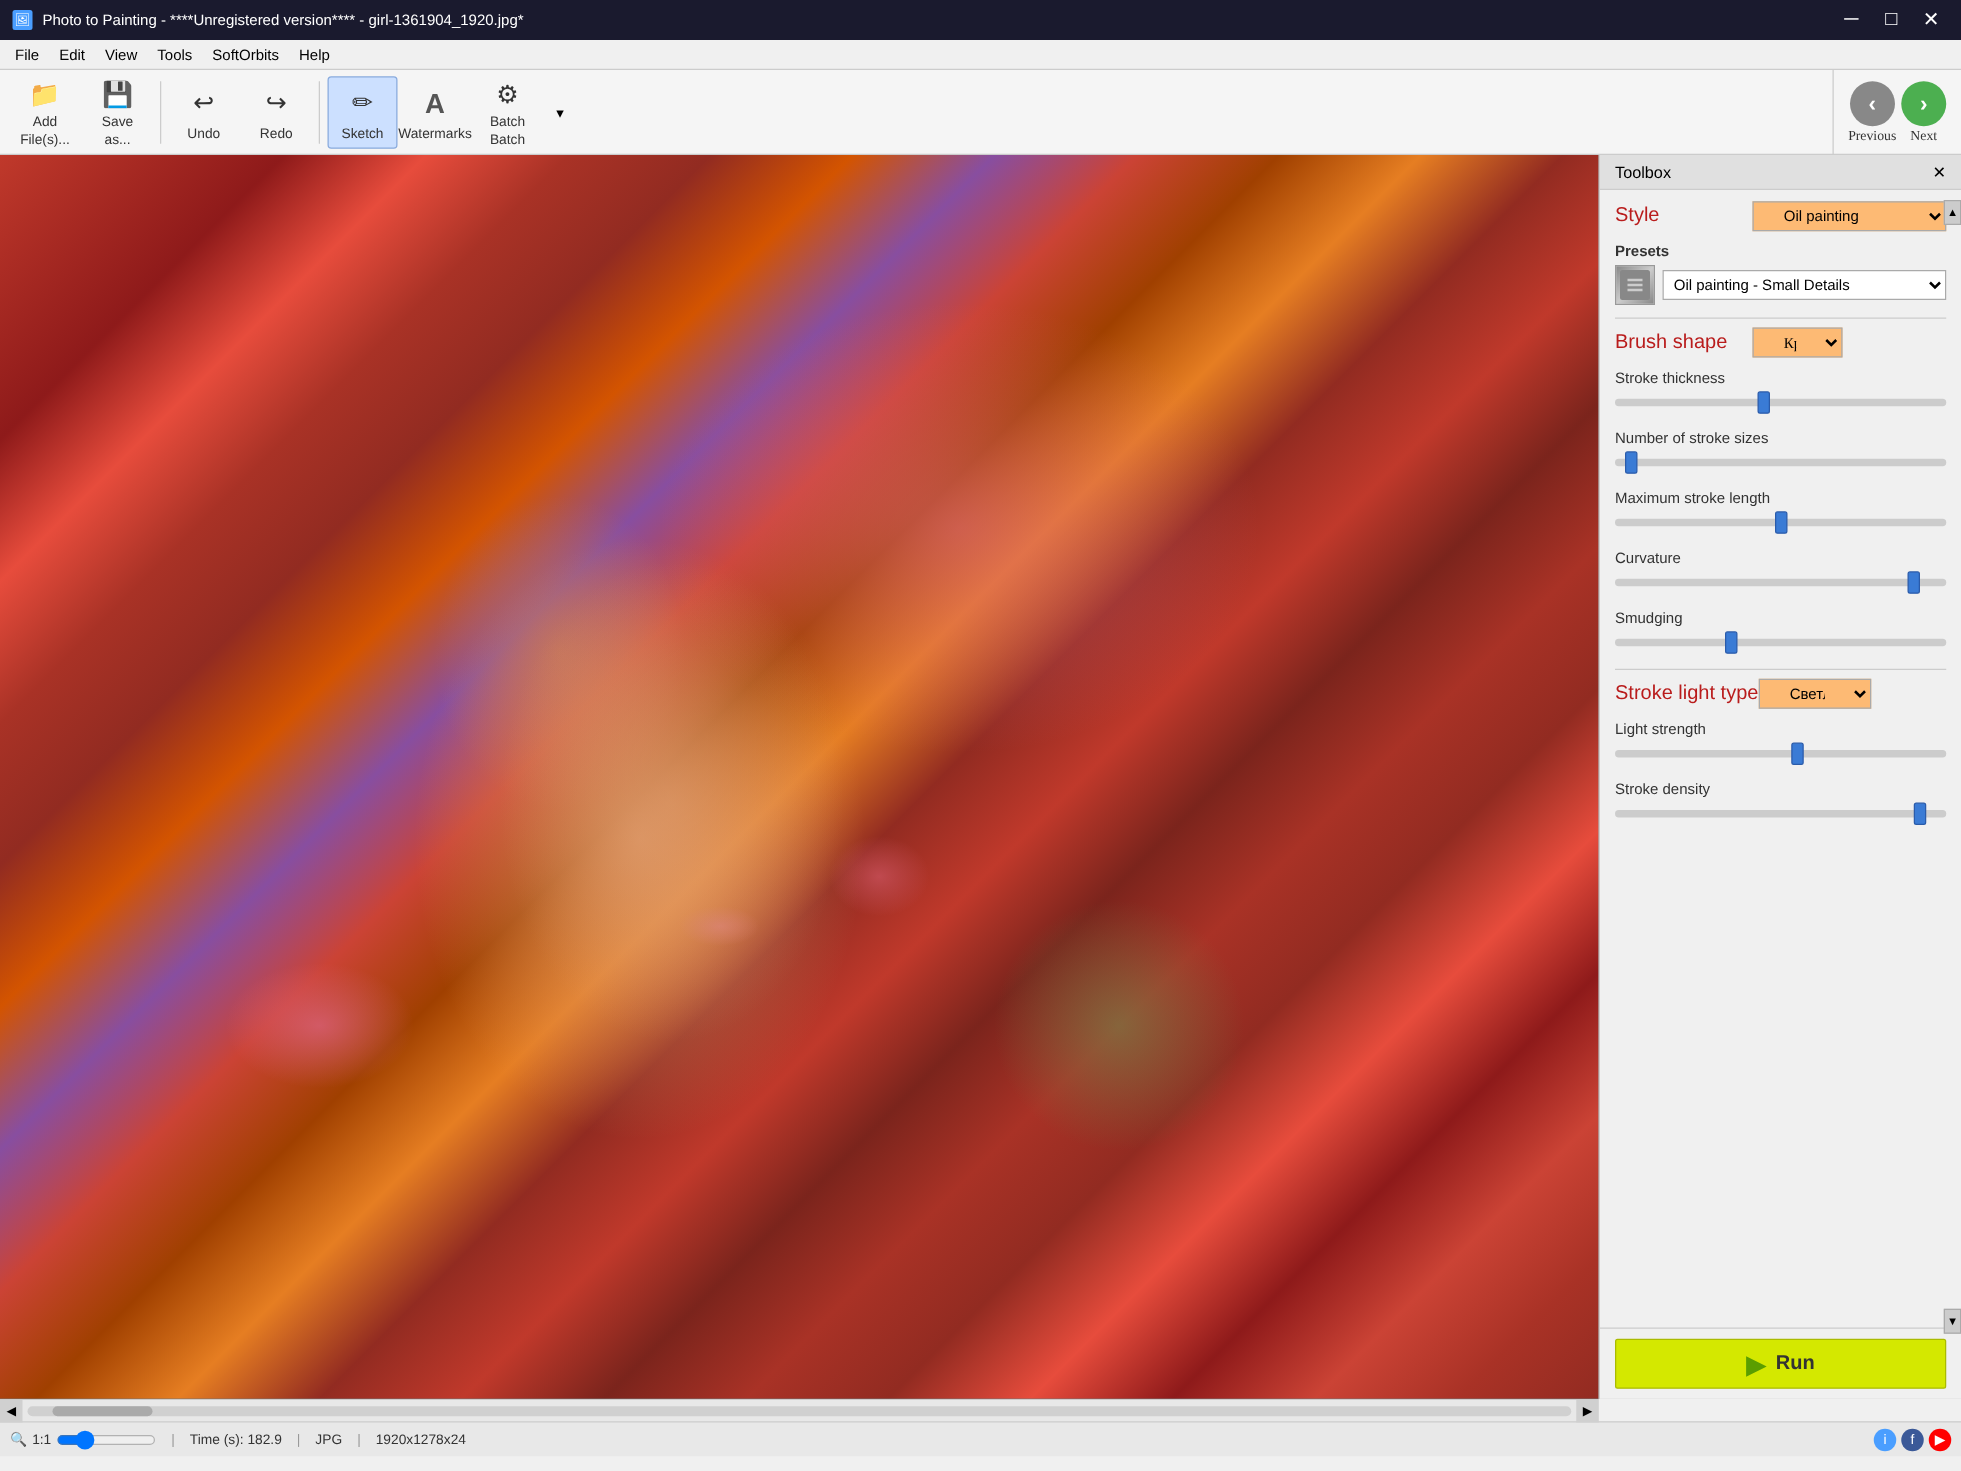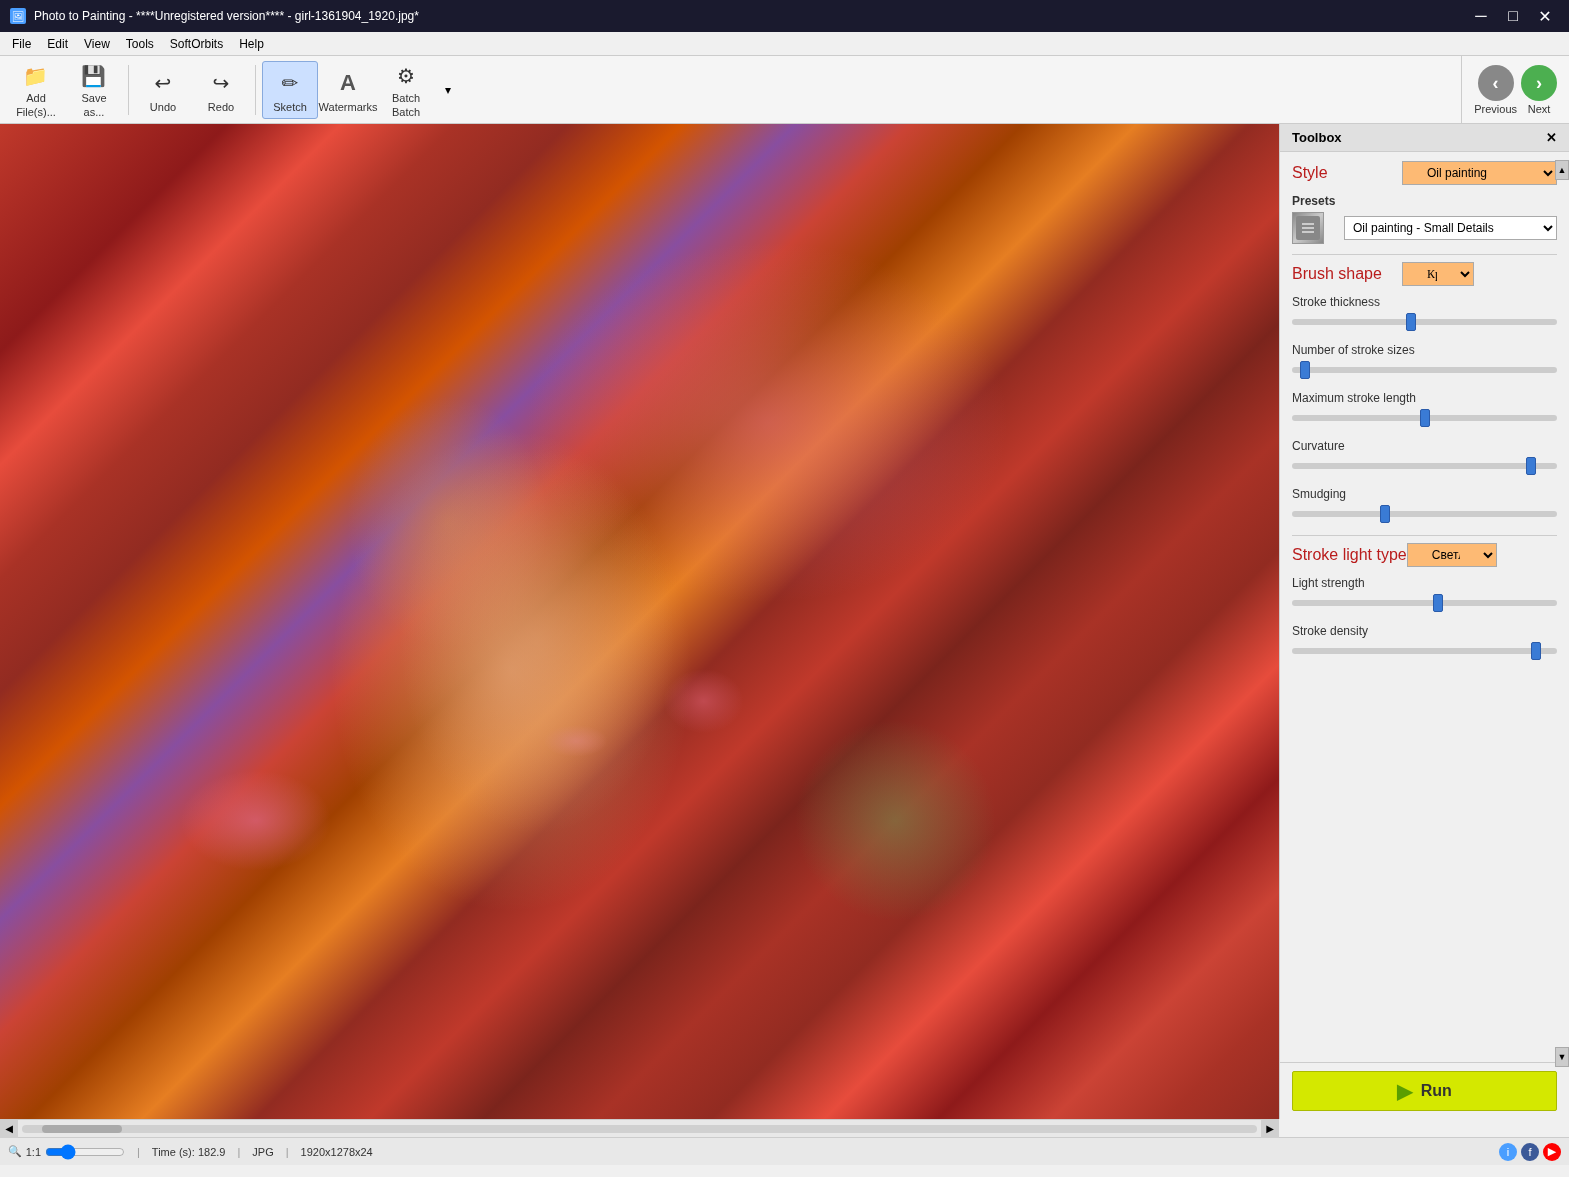--- a/index.html
+++ b/index.html
@@ -85,21 +85,21 @@
       display: flex;
       align-items: center;
       justify-content: center;
       cursor: pointer;
       font-size: 18px;
       color: white;
       font-weight: bold;
     }
     .nav-prev { background: #888; }
     .nav-next { background: #4caf50; }
-    .nav-label { font-size: 11px; color: #333; text-align: left; margin-top: 2px; }
+    .nav-label { font-size: 11px; color: #333; text-align: left; margin-top: 2px; font-family: Liberation Serif, serif; }
     .nav-btn-wrap { display: flex; flex-direction: column; align-items: center; }
 
     
     #main {
       display: flex;
       height: calc(1177px - 32px - 24px - 68px - 30px - 28px);
       background: #555;
     }
 
     
@@ -157,21 +157,21 @@
       flex-direction: column;
       position: relative;
     }
     #toolbox-header {
       background: #e0e0e0;
       padding: 6px 12px;
       display: flex;
       align-items: center;
       justify-content: space-between;
       border-bottom: 1px solid #ccc;
-      font-weight: bold;
+      font-weight: normal;
       font-size: 13px;
     }
     #toolbox-scroll {
       flex: 1;
       overflow-y: auto;
       padding: 8px 12px;
     }
     #toolbox-scroll::-webkit-scrollbar { width: 8px; }
     #toolbox-scroll::-webkit-scrollbar-track { background: #e0e0e0; }
     #toolbox-scroll::-webkit-scrollbar-thumb { background: #aaa; border-radius: 4px; }
@@ -209,21 +209,21 @@
     }
     .presets-label {
       font-size: 12px;
       font-weight: bold;
       color: #333;
       margin-bottom: 4px;
     }
     .presets-row {
       display: flex;
       align-items: center;
-      gap: 20px;
+      gap: 6px;
     }
     .presets-icon {
       width: 32px;
       height: 32px;
       background: linear-gradient(135deg, #888 0%, #ccc 50%, #888 100%);
       border: 1px solid #999;
       display: flex;
       align-items: center;
       justify-content: center;
       font-size: 16px;

